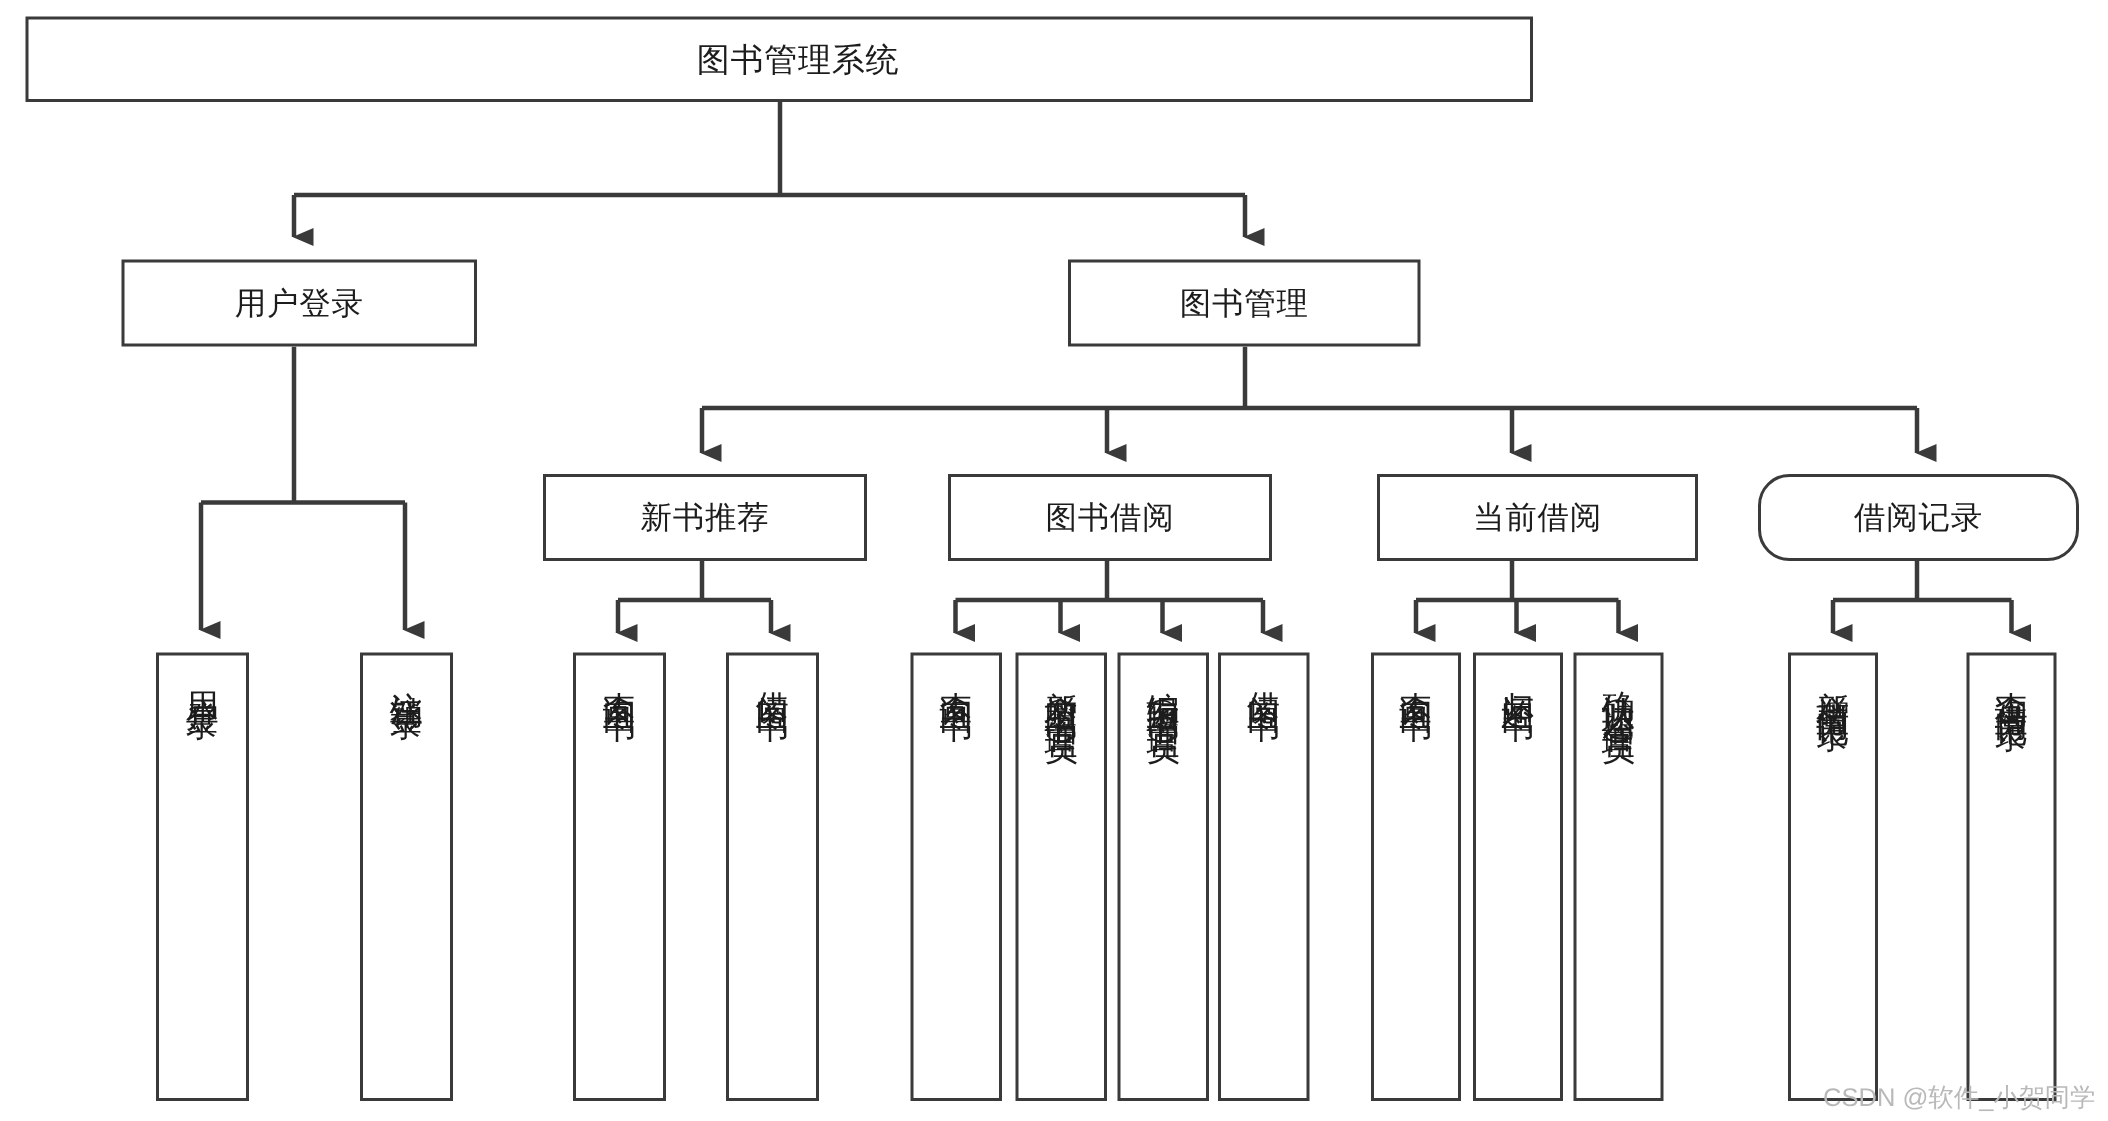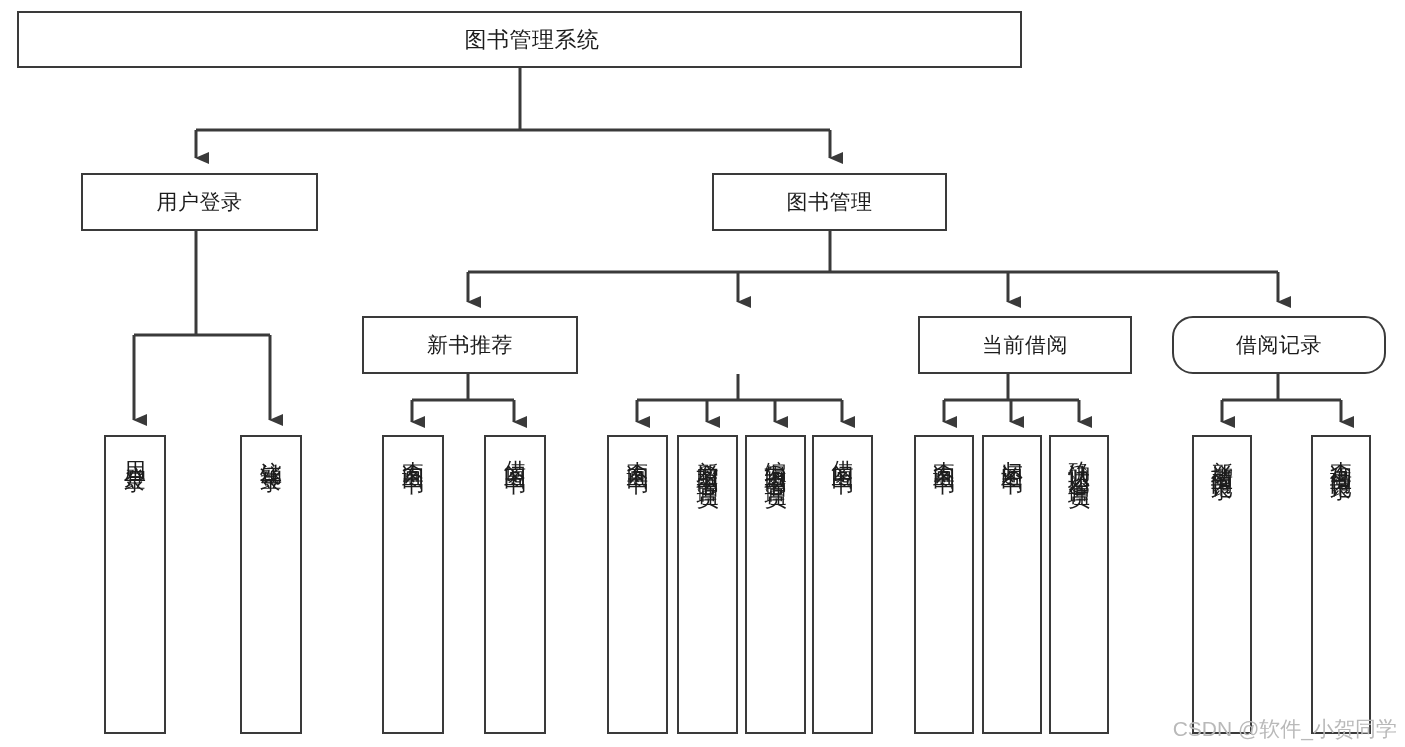--- a/index.html
+++ b/index.html
@@ -54,21 +54,21 @@
     font-size: 22px;
     line-height: 1.08;
     letter-spacing: 4px;
     white-space: nowrap;
     color: #1c1c1c;
   }
   .watermark {
     position: absolute;
     right: 8px;
     bottom: 4px;
-    font-size: 21px;
+    font-size: 17px;
     color: #b9b9b9;
     white-space: nowrap;
     user-select: none;
   }
 </style>
 </head>
 <body>
 
 <div id="diagram-root">
 
@@ -123,20 +123,21 @@
       <path d="M 1341 400 L 1341 422" marker-end="url(#arr)"></path>
     </g>
   </svg>
 
   <div class="node node-h node-root" style="left:17px; top:11px; width:1005px; height:57px;padding-left:25px;">图书管理系统</div>
 
   <div class="node node-h" style="left:81px; top:173px; width:237px; height:58px;">用户登录</div>
   <div class="node node-h" style="left:362px; top:316px; width:216px; height:58px;">新书推荐</div>
 
   <div class="node node-h" style="left:712px; top:173px; width:235px; height:58px;">图书管理</div>
+  <div class="node node-h" style="left:632px; top:316px; width:216px; height:58px;">图书借阅</div>
   <div class="node node-h" style="left:902px; top:316px; width:214px; height:58px;margin-left:16px;">当前借阅</div>
   <div class="node node-h" style="left:1172px; top:316px; width:214px; height:58px;border-radius:21px;">借阅记录</div>
 
   <div class="node node-v" style="left:104px; top:435px; width:62px; height:299px;">
     <span class="vtext">用户登录</span>
   </div>
   <div class="node node-v" style="left:240px; top:435px; width:62px; height:299px;">
     <span class="vtext">注销登录</span>
   </div>
 

